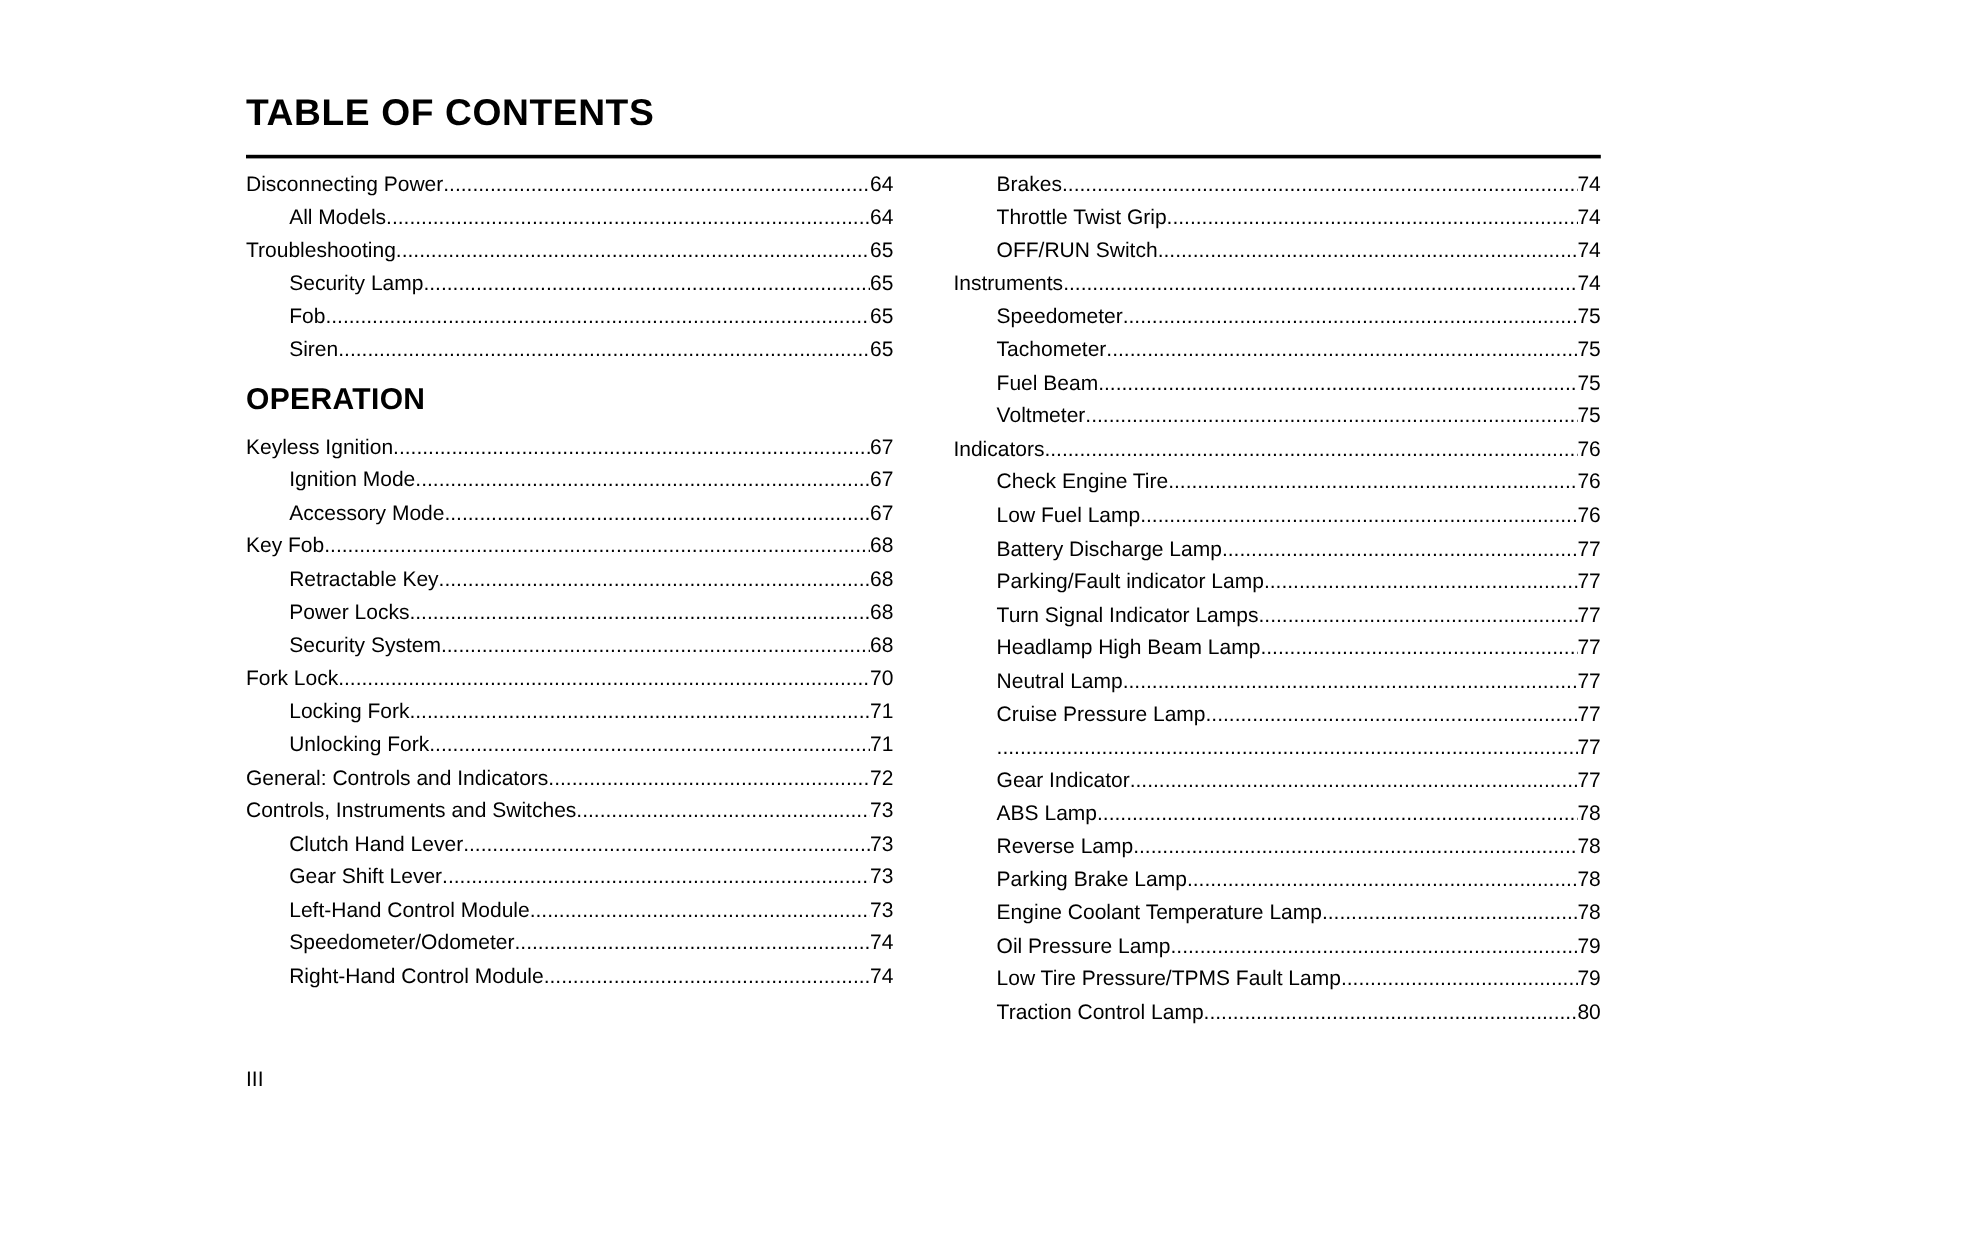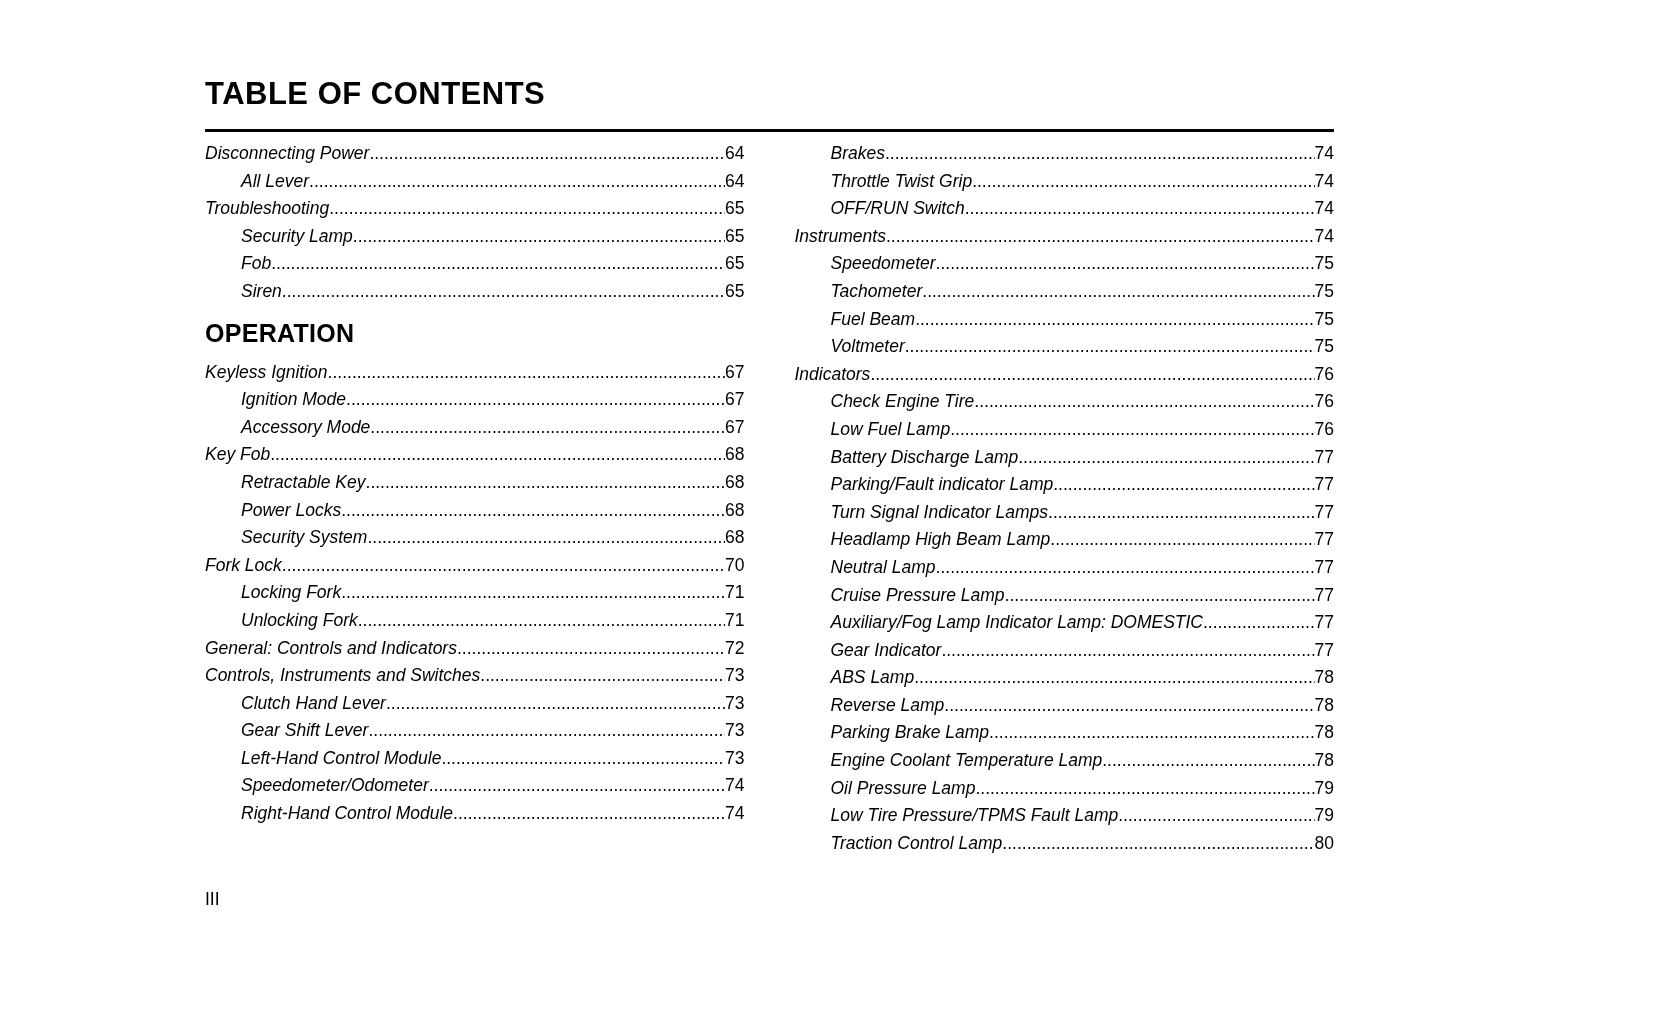--- a/index.html
+++ b/index.html
@@ -42,21 +42,20 @@
     align-items: baseline;
     font-size: 17.5px;
     line-height: 27.6px;
   }
   .toc-row.indent {
     padding-left: 36px;
   }
   .toc-label {
     white-space: nowrap;
     flex: 0 0 auto;
-    font-style: italic;
   }
   .toc-dots {
     flex: 1 1 auto;
     overflow: hidden;
     white-space: nowrap;
     min-width: 8px;
   }
   .toc-dots::before {
     content: "...................................................................................................................................................................................................";
   }
@@ -84,21 +83,21 @@
   <h1 class="toc-title">TABLE OF CONTENTS</h1>
   <div class="title-rule"></div>
   <div class="columns">
     <div class="col">
         <div class="toc-row">
           <span class="toc-label">Disconnecting Power</span>
           <span class="toc-dots"></span>
           <span class="toc-page">64</span>
         </div>
         <div class="toc-row indent">
-          <span class="toc-label">All Lever</span>
+          <span class="toc-label">All Models</span>
           <span class="toc-dots"></span>
           <span class="toc-page">64</span>
         </div>
         <div class="toc-row">
           <span class="toc-label">Troubleshooting</span>
           <span class="toc-dots"></span>
           <span class="toc-page">65</span>
         </div>
         <div class="toc-row indent">
           <span class="toc-label">Security Lamp</span>
@@ -282,21 +281,20 @@
           <span class="toc-label">Neutral Lamp</span>
           <span class="toc-dots"></span>
           <span class="toc-page">77</span>
         </div>
         <div class="toc-row indent">
           <span class="toc-label">Cruise Pressure Lamp</span>
           <span class="toc-dots"></span>
           <span class="toc-page">77</span>
         </div>
         <div class="toc-row indent">
-          <span class="toc-label">Auxiliary/Fog Lamp Indicator Lamp: DOMESTIC</span>
           <span class="toc-dots"></span>
           <span class="toc-page">77</span>
         </div>
         <div class="toc-row indent">
           <span class="toc-label">Gear Indicator</span>
           <span class="toc-dots"></span>
           <span class="toc-page">77</span>
         </div>
         <div class="toc-row indent">
           <span class="toc-label">ABS Lamp</span>

